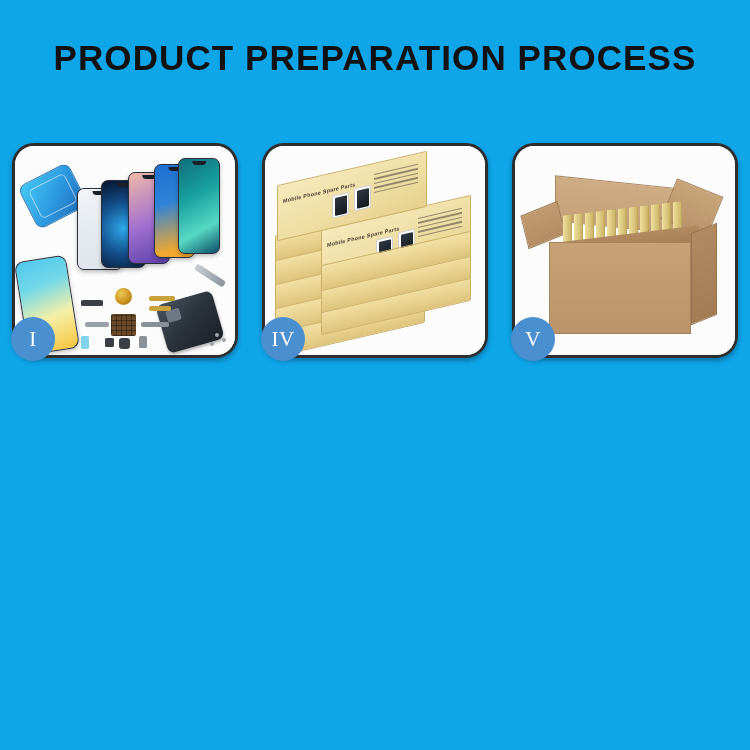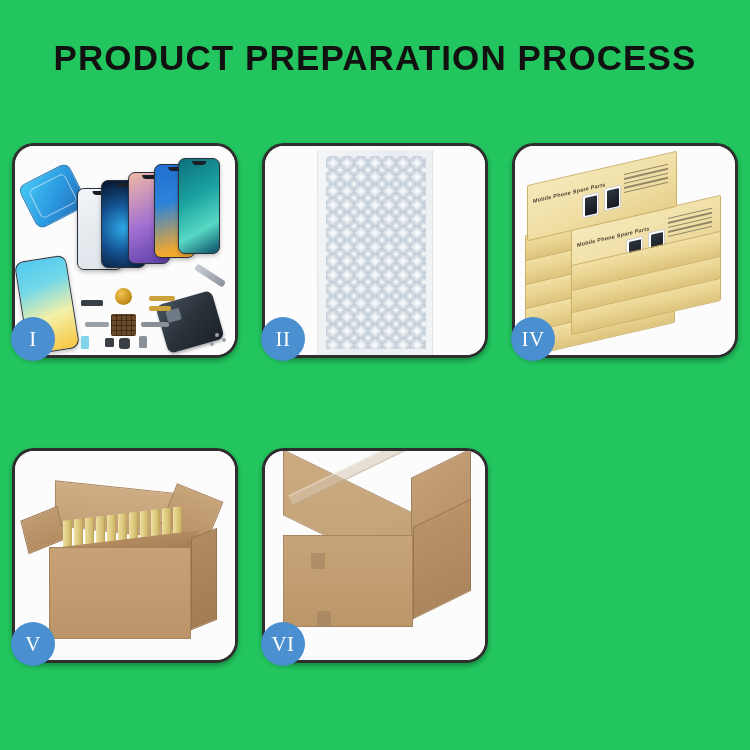--- a/index.html
+++ b/index.html
@@ -9,21 +9,21 @@
     height: 750px;
     background: #ffffff;
     font-family: "Liberation Sans", sans-serif;
     overflow: hidden;
   }
 
   .page {
     position: relative;
     width: 750px;
     height: 750px;
-    background: #22c55e;
+    background: #0ea5e9;
   }
 
   
   .header { position: absolute; top: 0; left: 0; width: 750px; text-align: center; }
 
   .title {
     margin-top: 38px;
     font-size: 35px;
     font-weight: 700;
     letter-spacing: 1.1px;
@@ -488,29 +488,20 @@
           <div class="part" style="left:66px; top:190px; width:8px; height:13px; background:#7fd4ea;"></div>
           <div class="screw" style="right:16px; bottom:18px;"></div>
           <div class="screw" style="right:9px; bottom:13px;"></div>
           <div class="screw" style="right:21px; bottom:9px;"></div>
           <div class="tool"></div>
         </div>
       </div>
       <div class="badge">I</div>
     </div>
 
-    <div class="panel">
-      <div class="panel-inner">
-        <div class="wrap-sheet">
-          <div class="bubbles"></div>
-          <div class="bubbles2"></div>
-        </div>
-      </div>
-      <div class="badge">II</div>
-    </div>
 
 
     <div class="panel">
       <div class="panel-inner">
         <div class="stack">
           <div class="sbox" style="left:6px;  top:150px;"></div>
           <div class="sbox" style="left:6px;  top:126px;"></div>
           <div class="sbox" style="left:6px;  top:102px;"></div>
           <div class="sbox" style="left:6px;  top:78px;"></div>
           <div class="sbox" style="left:6px;  top:54px;"></div>
@@ -575,27 +566,15 @@
           <i style="left:99px;"></i>
             <i style="left:110px;"></i>
         </div>
         <div class="v-flap-front"></div>
         <div class="v-body-side"></div>
         <div class="v-body"></div>
       </div>
       <div class="badge">V</div>
     </div>
 
-    <div class="panel">
-      <div class="panel-inner">
-        <div class="c-top"></div>
-        <div class="c-top2"></div>
-        <div class="c-tape"></div>
-        <div class="c-side"></div>
-        <div class="c-front"></div>
-        <div class="c-tab" style="left:46px; top:102px;"></div>
-        <div class="c-tab" style="left:52px; top:160px;"></div>
-      </div>
-      <div class="badge">VI</div>
-    </div>
 
   </div>
 </div>
 
 </body></html>

